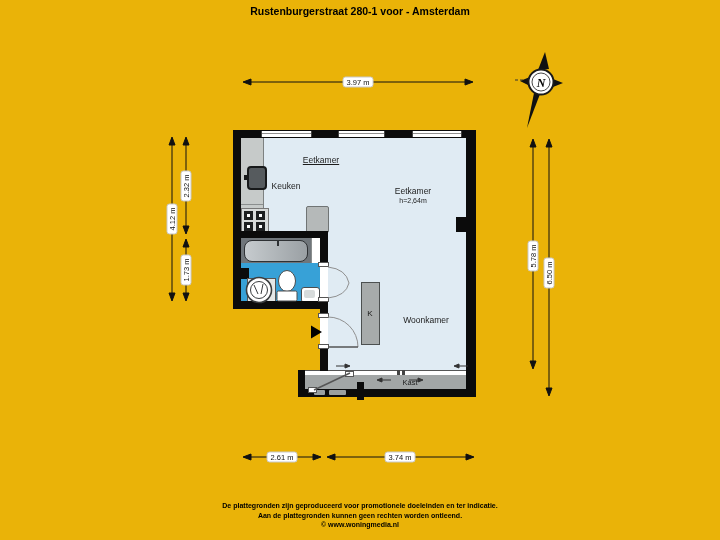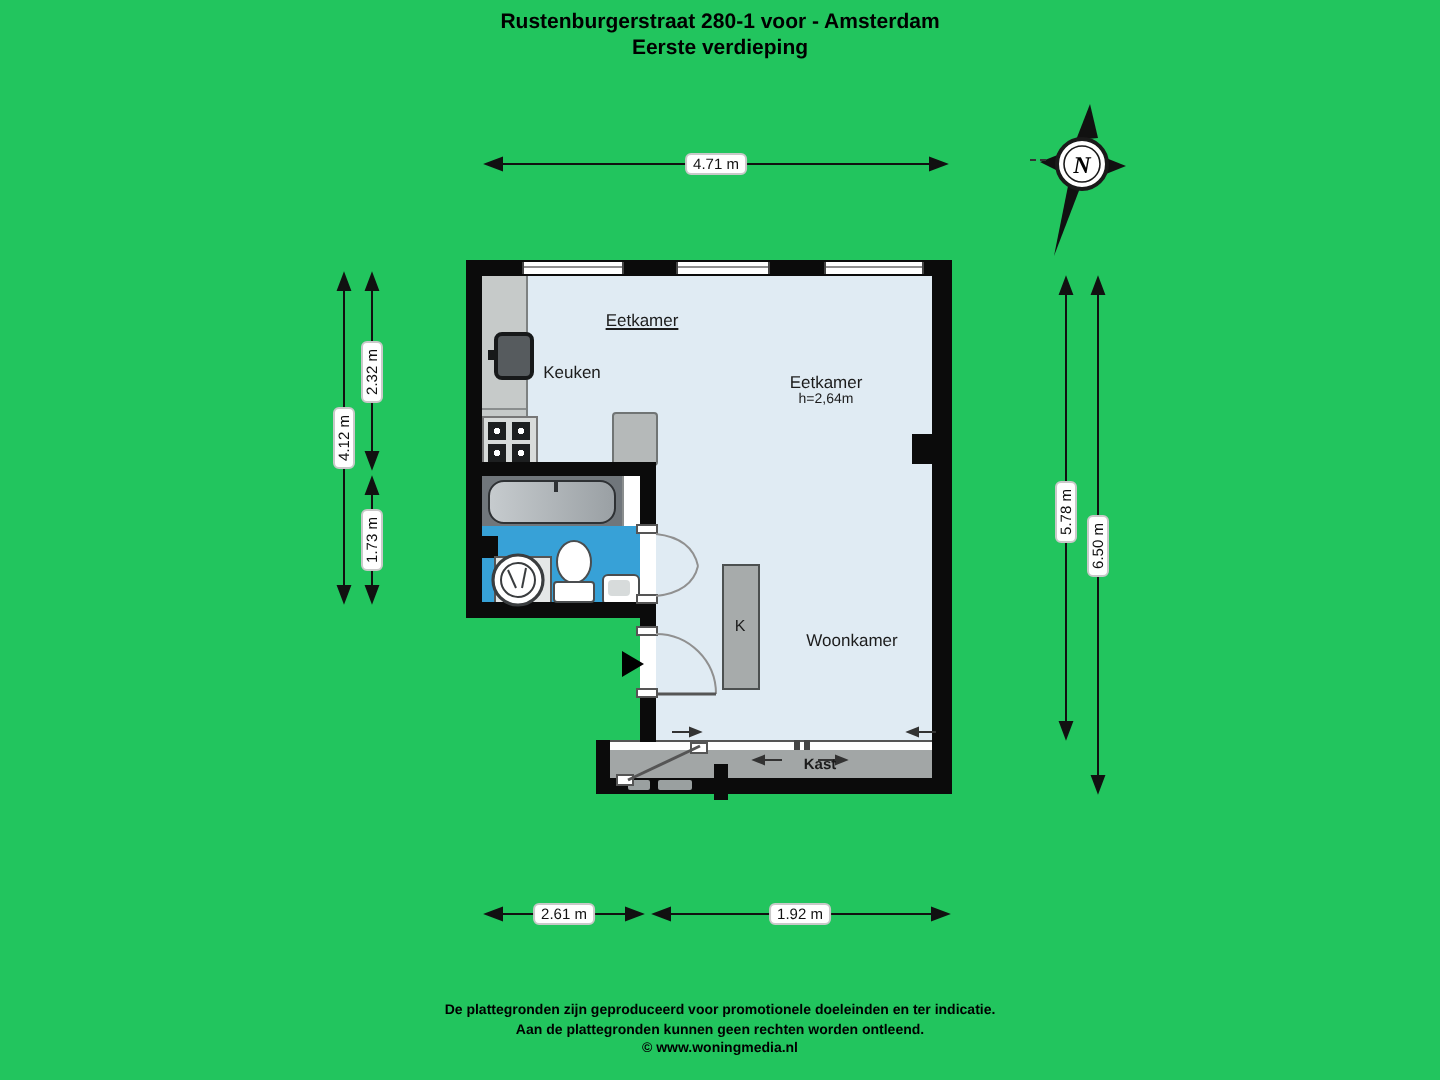--- a/index.html
+++ b/index.html
@@ -1,16 +1,16 @@
 <!DOCTYPE html>
 <html><head>
 <meta charset="utf-8">
 <style>
   html,body{margin:0;padding:0;background:#fff;}
-  #stage{position:relative;width:720px;height:540px;background:#22c55e;overflow:hidden;
+  #stage{position:relative;width:720px;height:540px;background:#eab308;overflow:hidden;
          font-family:"Liberation Sans", sans-serif;}
   .abs{position:absolute;}
   .wall{position:absolute;background:#0b0b0b;}
   .floor{position:absolute;background:#e0ebf3;}
   .title{position:absolute;left:0;right:0;top:5px;text-align:center;font-weight:bold;
          font-size:10.5px;line-height:13px;color:#000;}
   .room-label{position:absolute;font-size:8.5px;color:#1c1c1c;white-space:nowrap;
               transform:translate(-50%,-50%);}
   .room-label.small{font-size:7px;}
   .dim-label{position:absolute;font-size:7.5px;line-height:9px;color:#111;background:#fff;
@@ -25,21 +25,20 @@
           font-size:7px;line-height:9.5px;color:#000;}
   svg{position:absolute;left:0;top:0;}
 </style>
 </head>
 <body>
 
 <div id="stage">
 
   <div class="title">
     <div>Rustenburgerstraat 280-1 voor - Amsterdam</div>
-    <div>Eerste verdieping</div>
   </div>
 
   <div class="floor" style="left:241px;top:138px;width:225px;height:93px;"></div>
   <div class="floor" style="left:328px;top:231px;width:138px;height:140px;"></div>
 
   <div class="abs" style="left:241px;top:138px;width:22px;height:70px;background:#c6cac9;border-right:1px solid #7d8181;"></div>
   <div class="abs" style="left:241px;top:204px;width:22px;height:1px;background:#8a8e8e;"></div>
 
   <div class="abs" style="left:247px;top:166px;width:16px;height:20px;background:#565b5e;border:2px solid #17191a;border-radius:4px;"></div>
   <div class="abs" style="left:244px;top:175px;width:4px;height:5px;background:#17191a;"></div>
@@ -186,30 +185,30 @@
       <text x="541" y="86.5" text-anchor="middle" font-family="Liberation Serif, serif" font-size="12" font-weight="bold" font-style="italic" fill="#000">N</text>
     </g>
   </svg>
 
   <div class="room-label" style="left:321px;top:160px;text-decoration:underline;">Eetkamer</div>
   <div class="room-label" style="left:286px;top:186px;">Keuken</div>
   <div class="room-label" style="left:413px;top:191px;">Eetkamer</div>
   <div class="room-label small" style="left:413px;top:200px;">h=2,64m</div>
   <div class="room-label" style="left:426px;top:320px;">Woonkamer</div>
   <div class="room-label" style="left:370px;top:313px;font-size:8px;">K</div>
-  <div class="room-label" style="left:410px;top:382px;font-size:7.5px;font-weight:bold;">Kast</div>
-
-  <div class="dim-label" style="left:358px;top:82px;">4.71 m</div>
+  <div class="room-label" style="left:410px;top:382px;font-size:7.5px;">Kast</div>
+
+  <div class="dim-label" style="left:358px;top:82px;">3.97 m</div>
   <div class="dim-label vert" style="left:172px;top:219px;">4.12 m</div>
   <div class="dim-label vert" style="left:186px;top:186px;">2.32 m</div>
   <div class="dim-label vert" style="left:186px;top:270px;">1.73 m</div>
   <div class="dim-label vert" style="left:533px;top:256px;">5.78 m</div>
   <div class="dim-label vert" style="left:549px;top:273px;">6.50 m</div>
   <div class="dim-label" style="left:282px;top:457px;">2.61 m</div>
-  <div class="dim-label" style="left:400px;top:457px;">1.92 m</div>
+  <div class="dim-label" style="left:400px;top:457px;">3.74 m</div>
 
   <div class="footer">
     <div>De plattegronden zijn geproduceerd voor promotionele doeleinden en ter indicatie.</div>
     <div>Aan de plattegronden kunnen geen rechten worden ontleend.</div>
     <div>© www.woningmedia.nl</div>
   </div>
 
 </div>
 
 </body></html>

